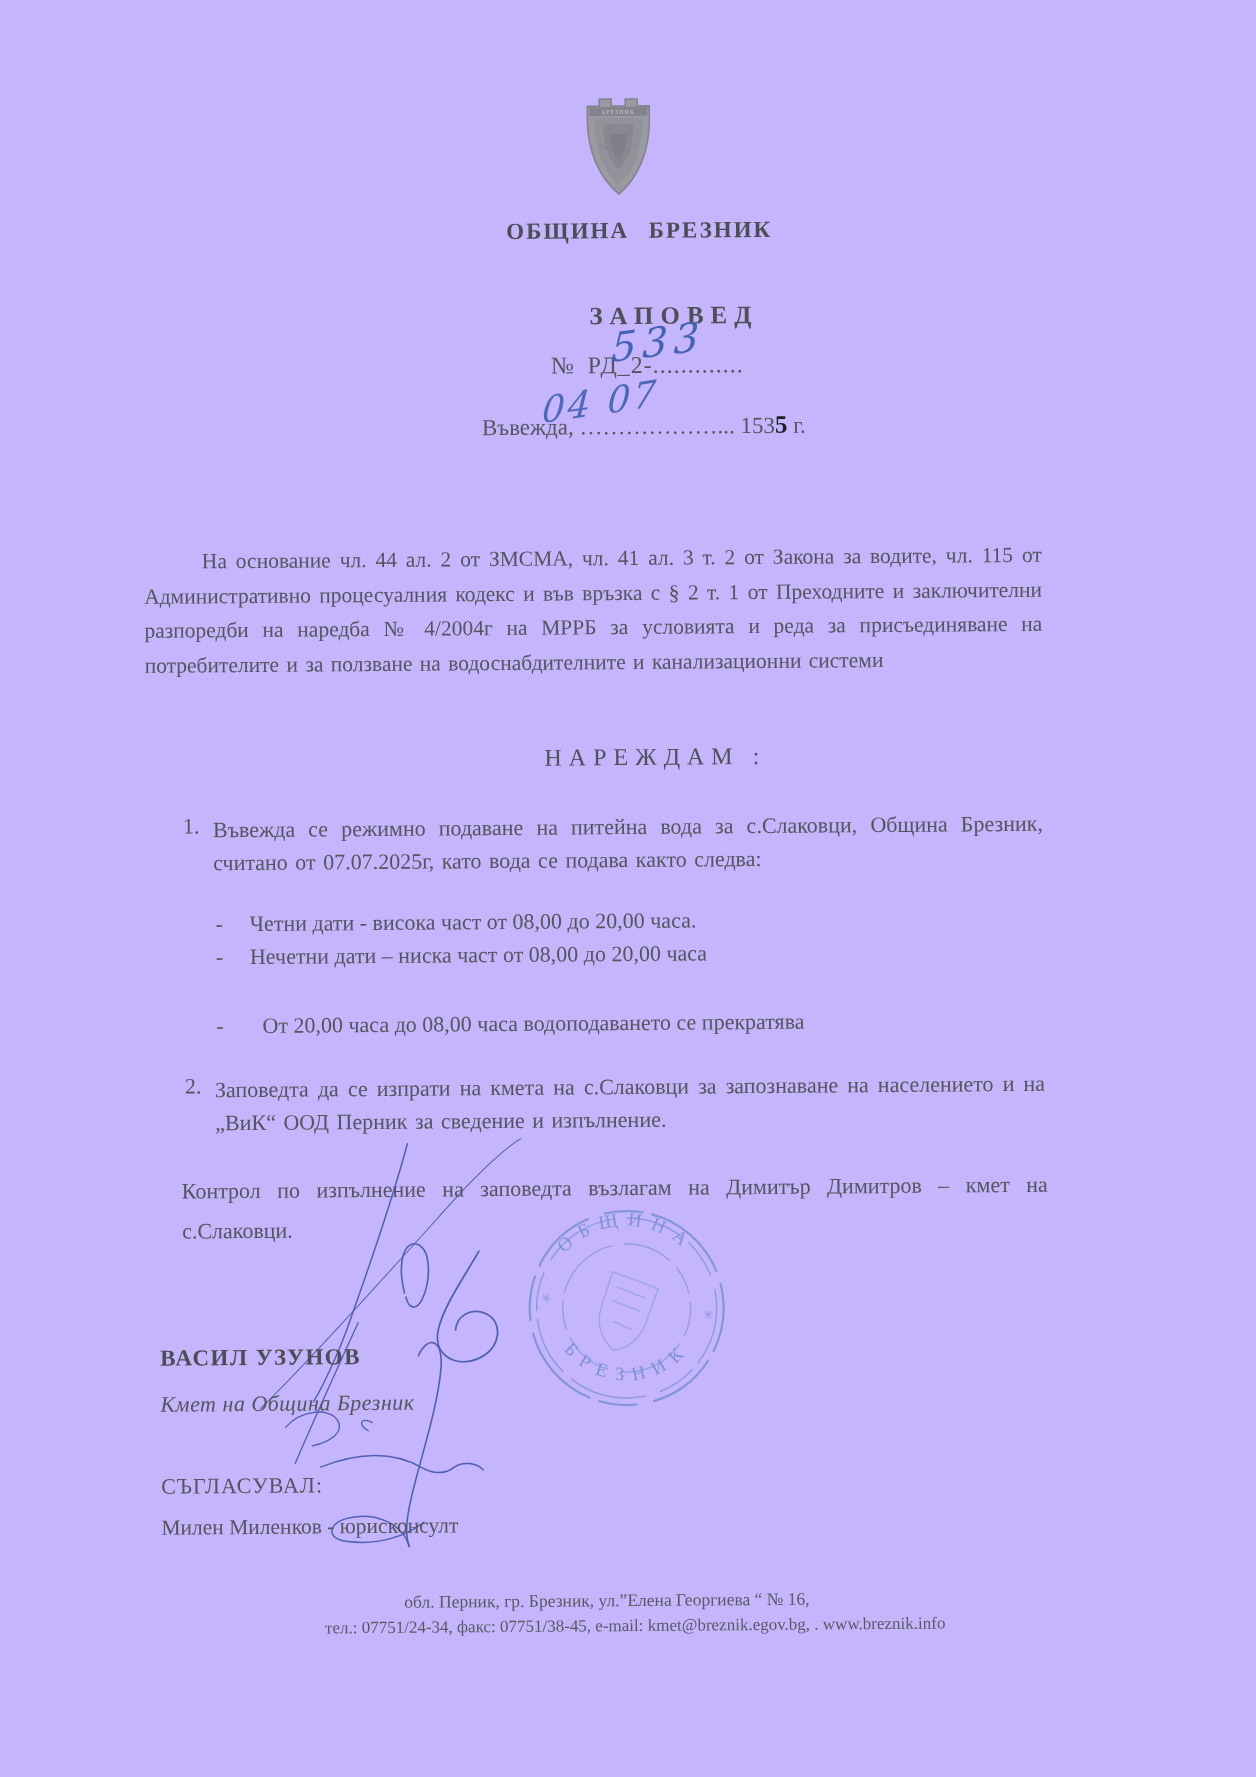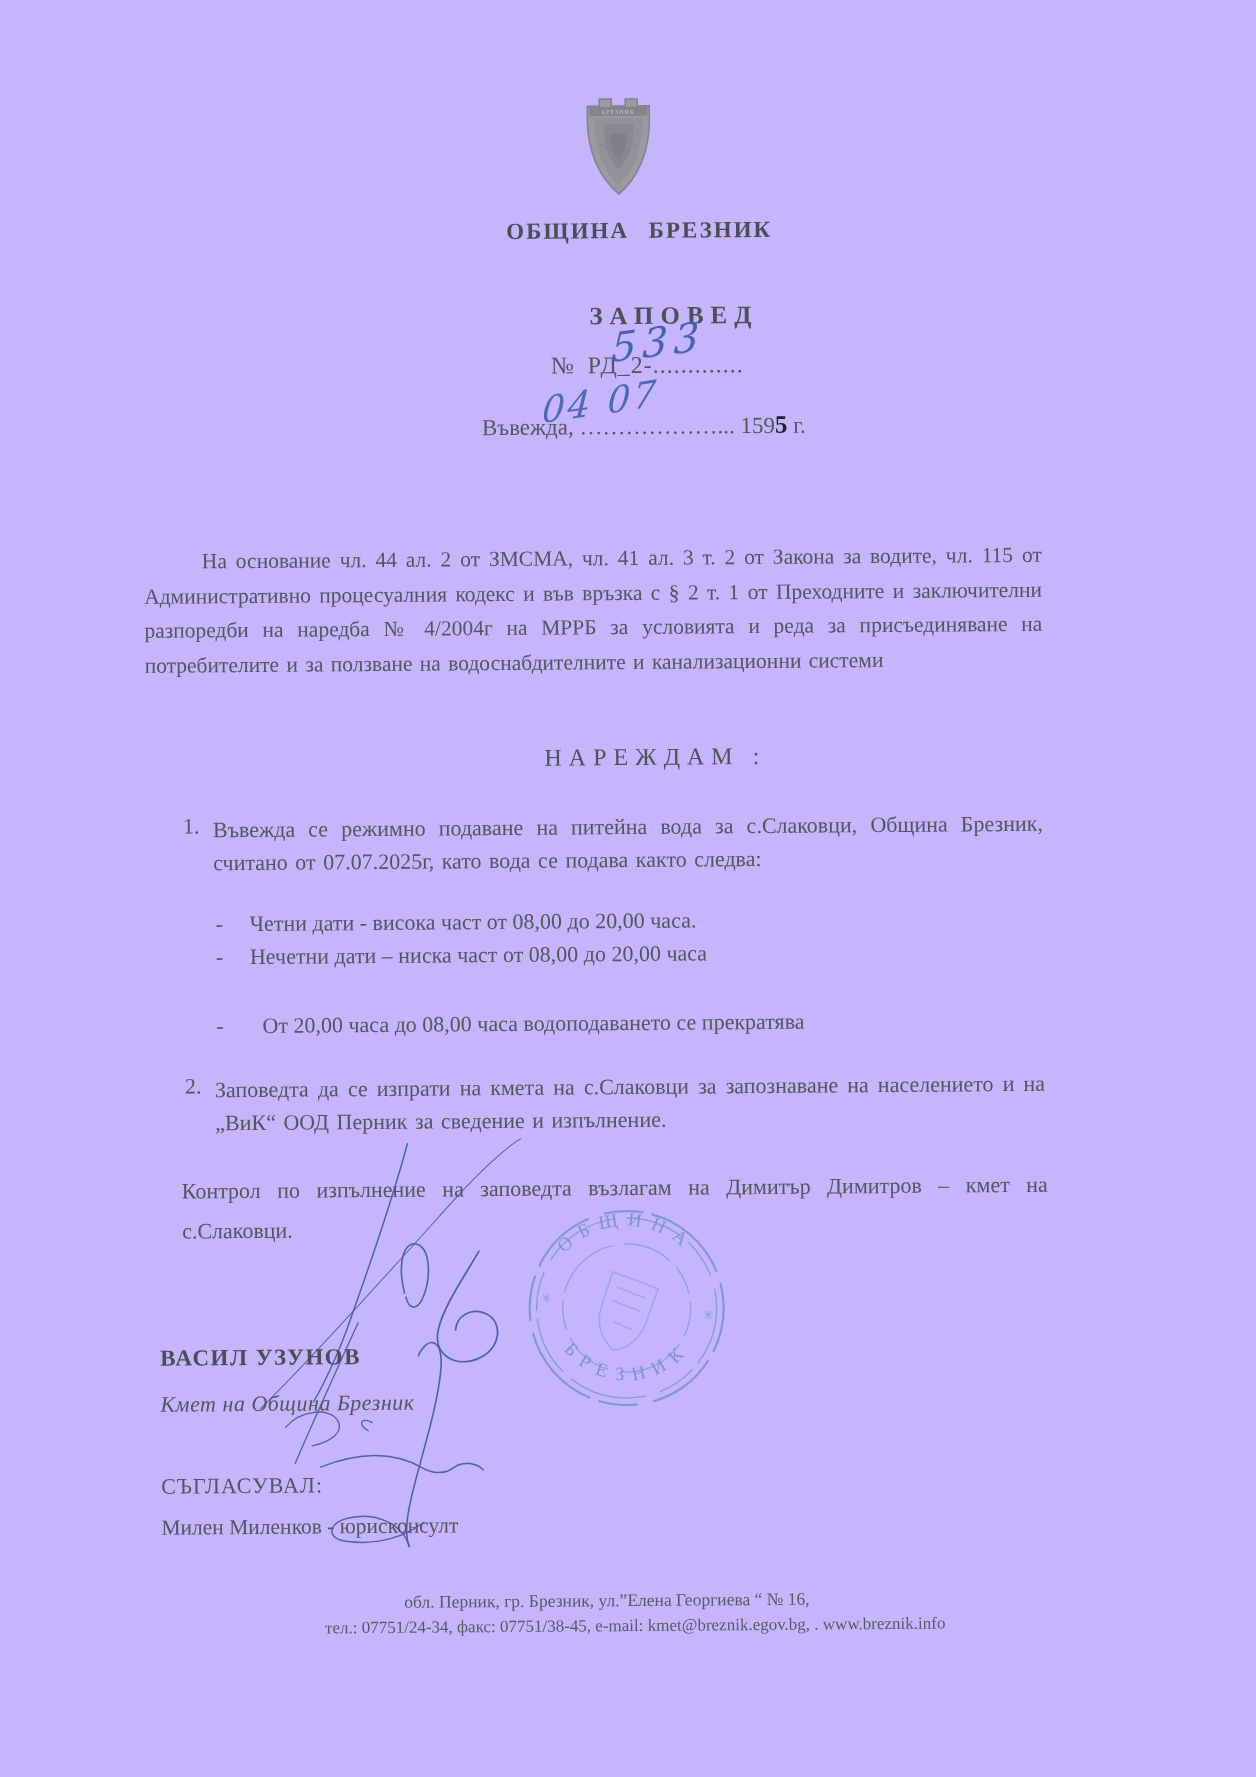--- a/index.html
+++ b/index.html
@@ -103,21 +103,21 @@
     <div class="abs org-name">ОБЩИНА БРЕЗНИК</div>
     <div class="abs doc-title">ЗАПОВЕД</div>
 
     <div class="abs num-line">
       <span>№</span>
       <span>РД_2-</span><span>.............</span>
     </div>
     <div class="abs hand hand-number">533</div>
 
     <div class="abs date-line">
-      <span>Въвежда,</span><span> ………………... </span><span>159</span><span class="overwrite">5</span><span> г.</span>
+      <span>Въвежда,</span><span> ………………... </span><span>153</span><span class="overwrite">5</span><span> г.</span>
     </div>
     <div class="abs hand hand-date">04 07</div>
 
     <div class="abs preamble">На основание чл. 44 ал. 2 от ЗМСМА, чл. 41 ал. 3 т. 2 от Закона за водите, чл. 115 от Административно процесуалния кодекс и във връзка с  § 2 т. 1 от Преходните и заключителни разпоредби на наредба № 4/2004г на МРРБ за условията и реда за присъединяване на потребителите и за ползване на водоснабдителните и канализационни системи</div>
 
     <div class="abs order-heading">НАРЕЖДАМ :</div>
 
     <div class="abs item item1">
       <div class="n">1.</div>
       <div class="t">Въвежда се  режимно  подаване на питейна вода за с.Слаковци, Община Брезник, считано от 07.07.2025г,  като вода се подава както следва:</div>

